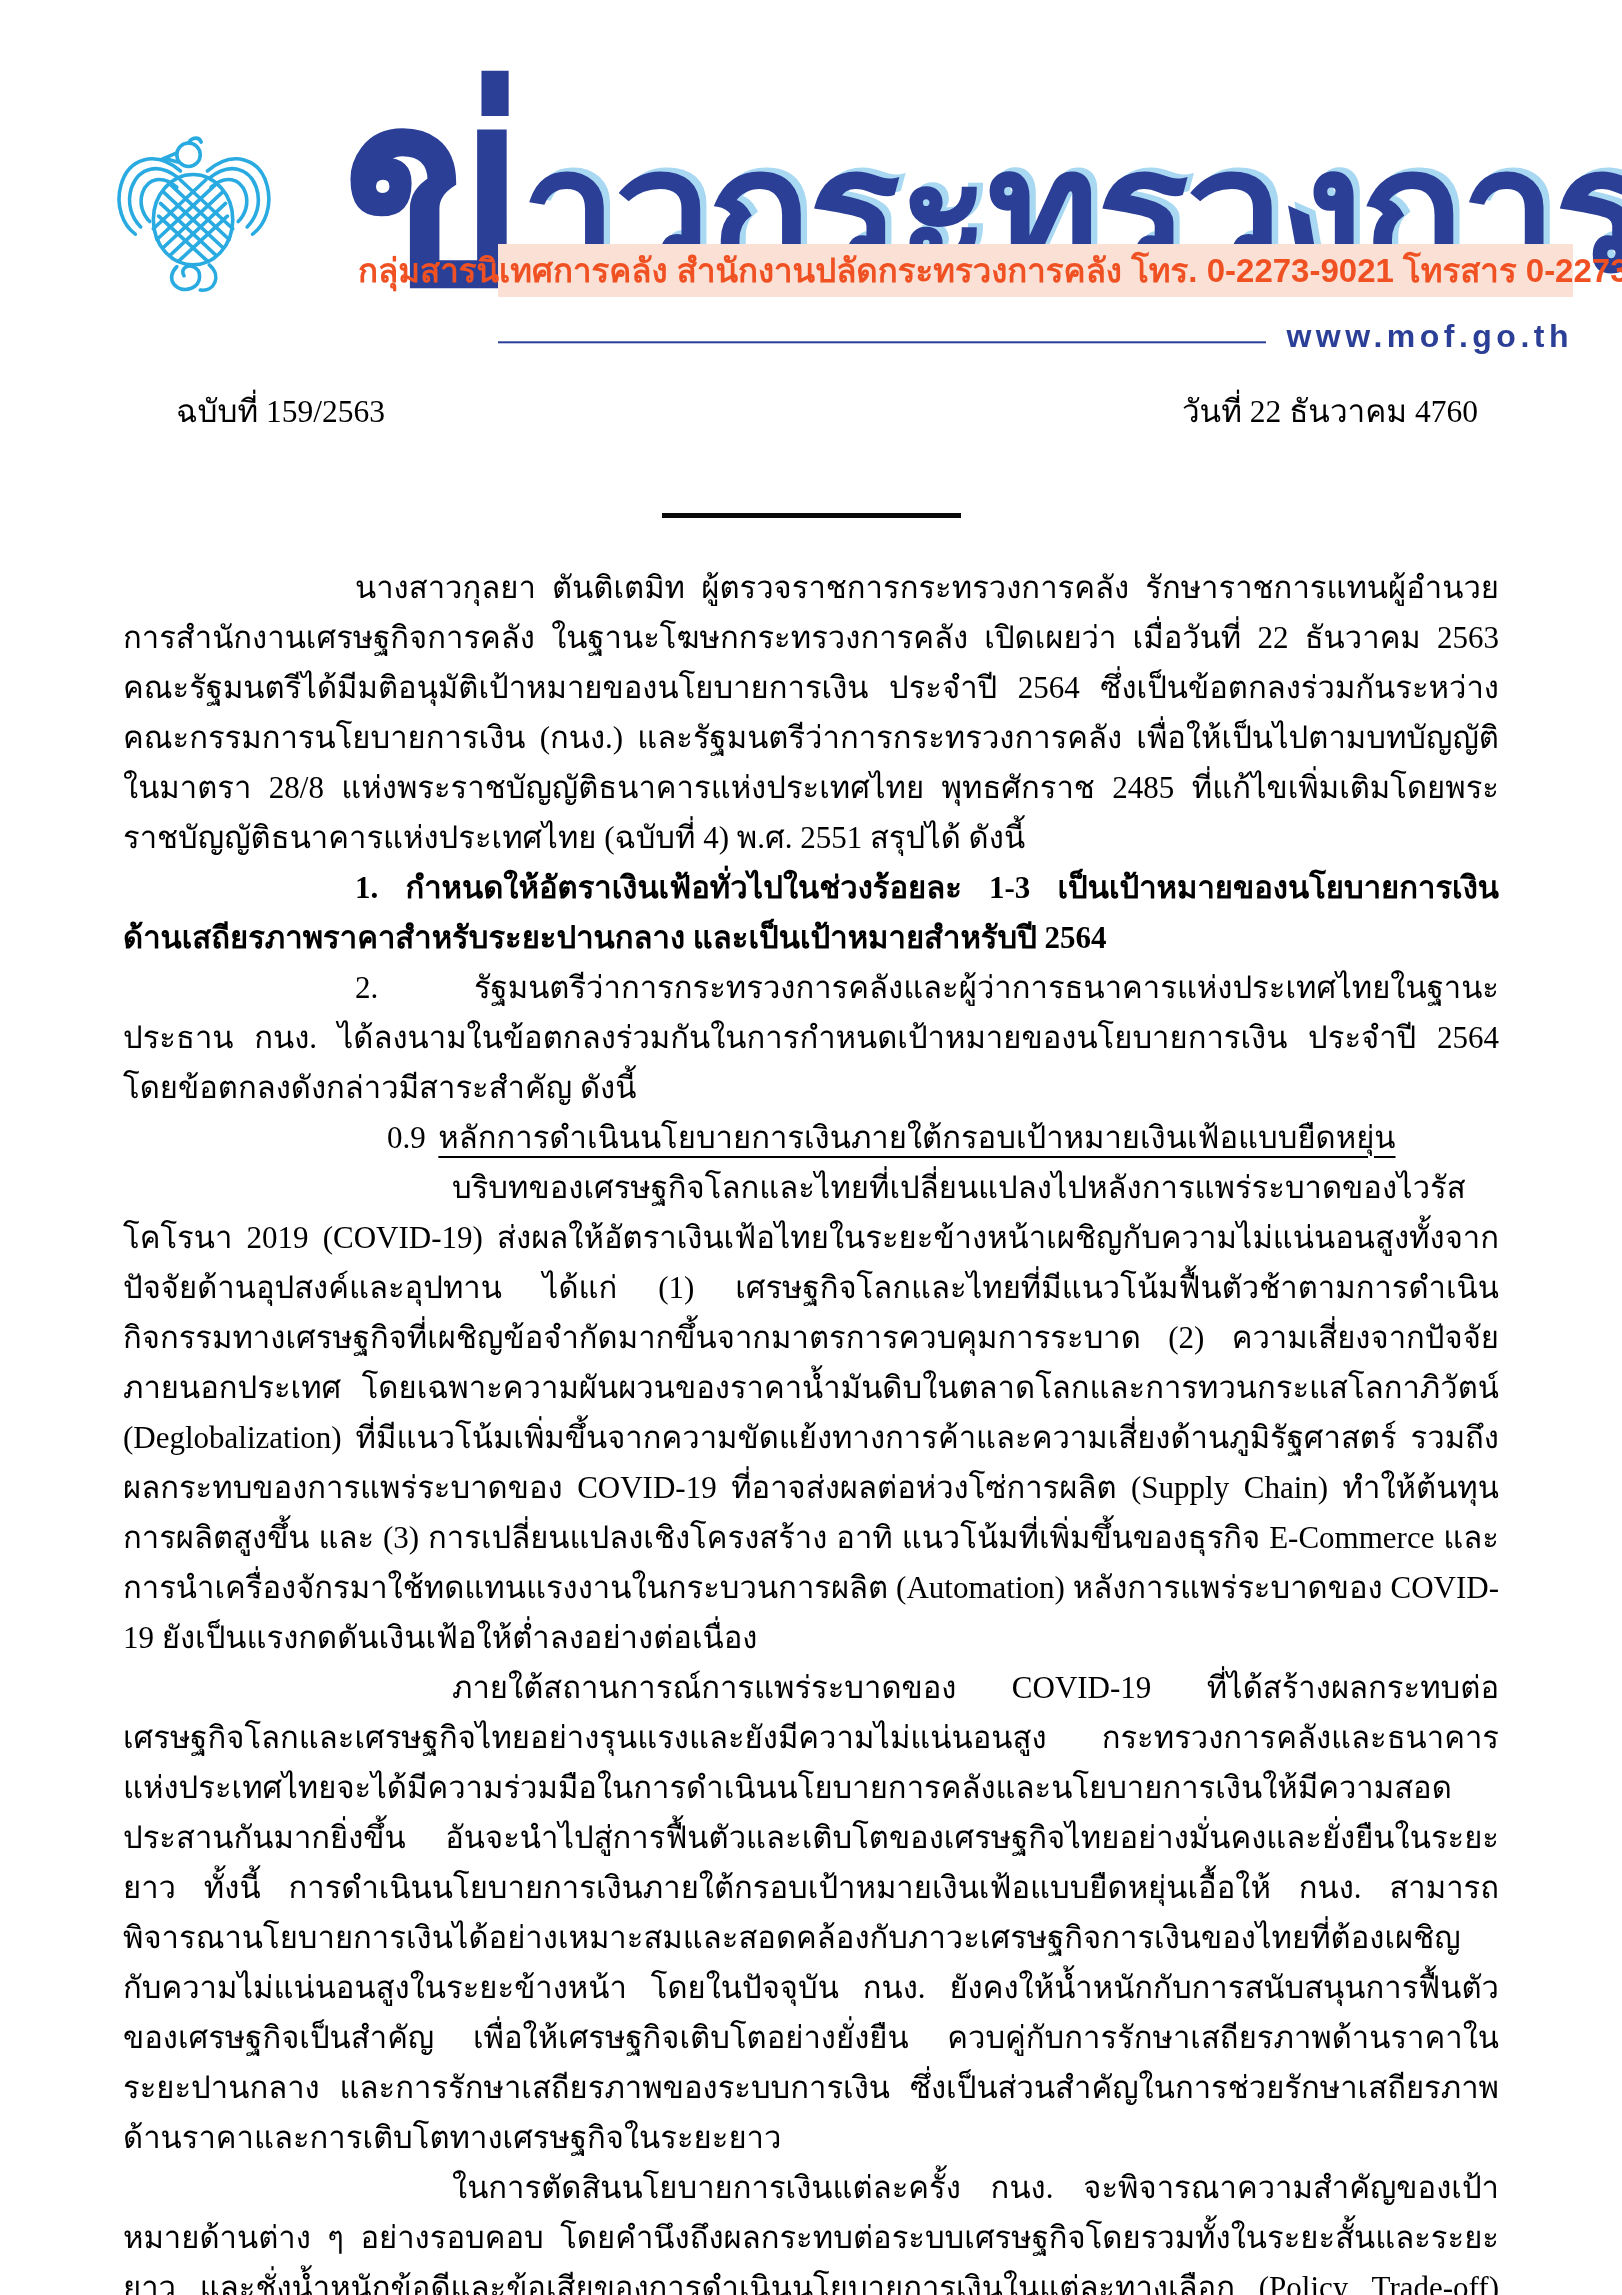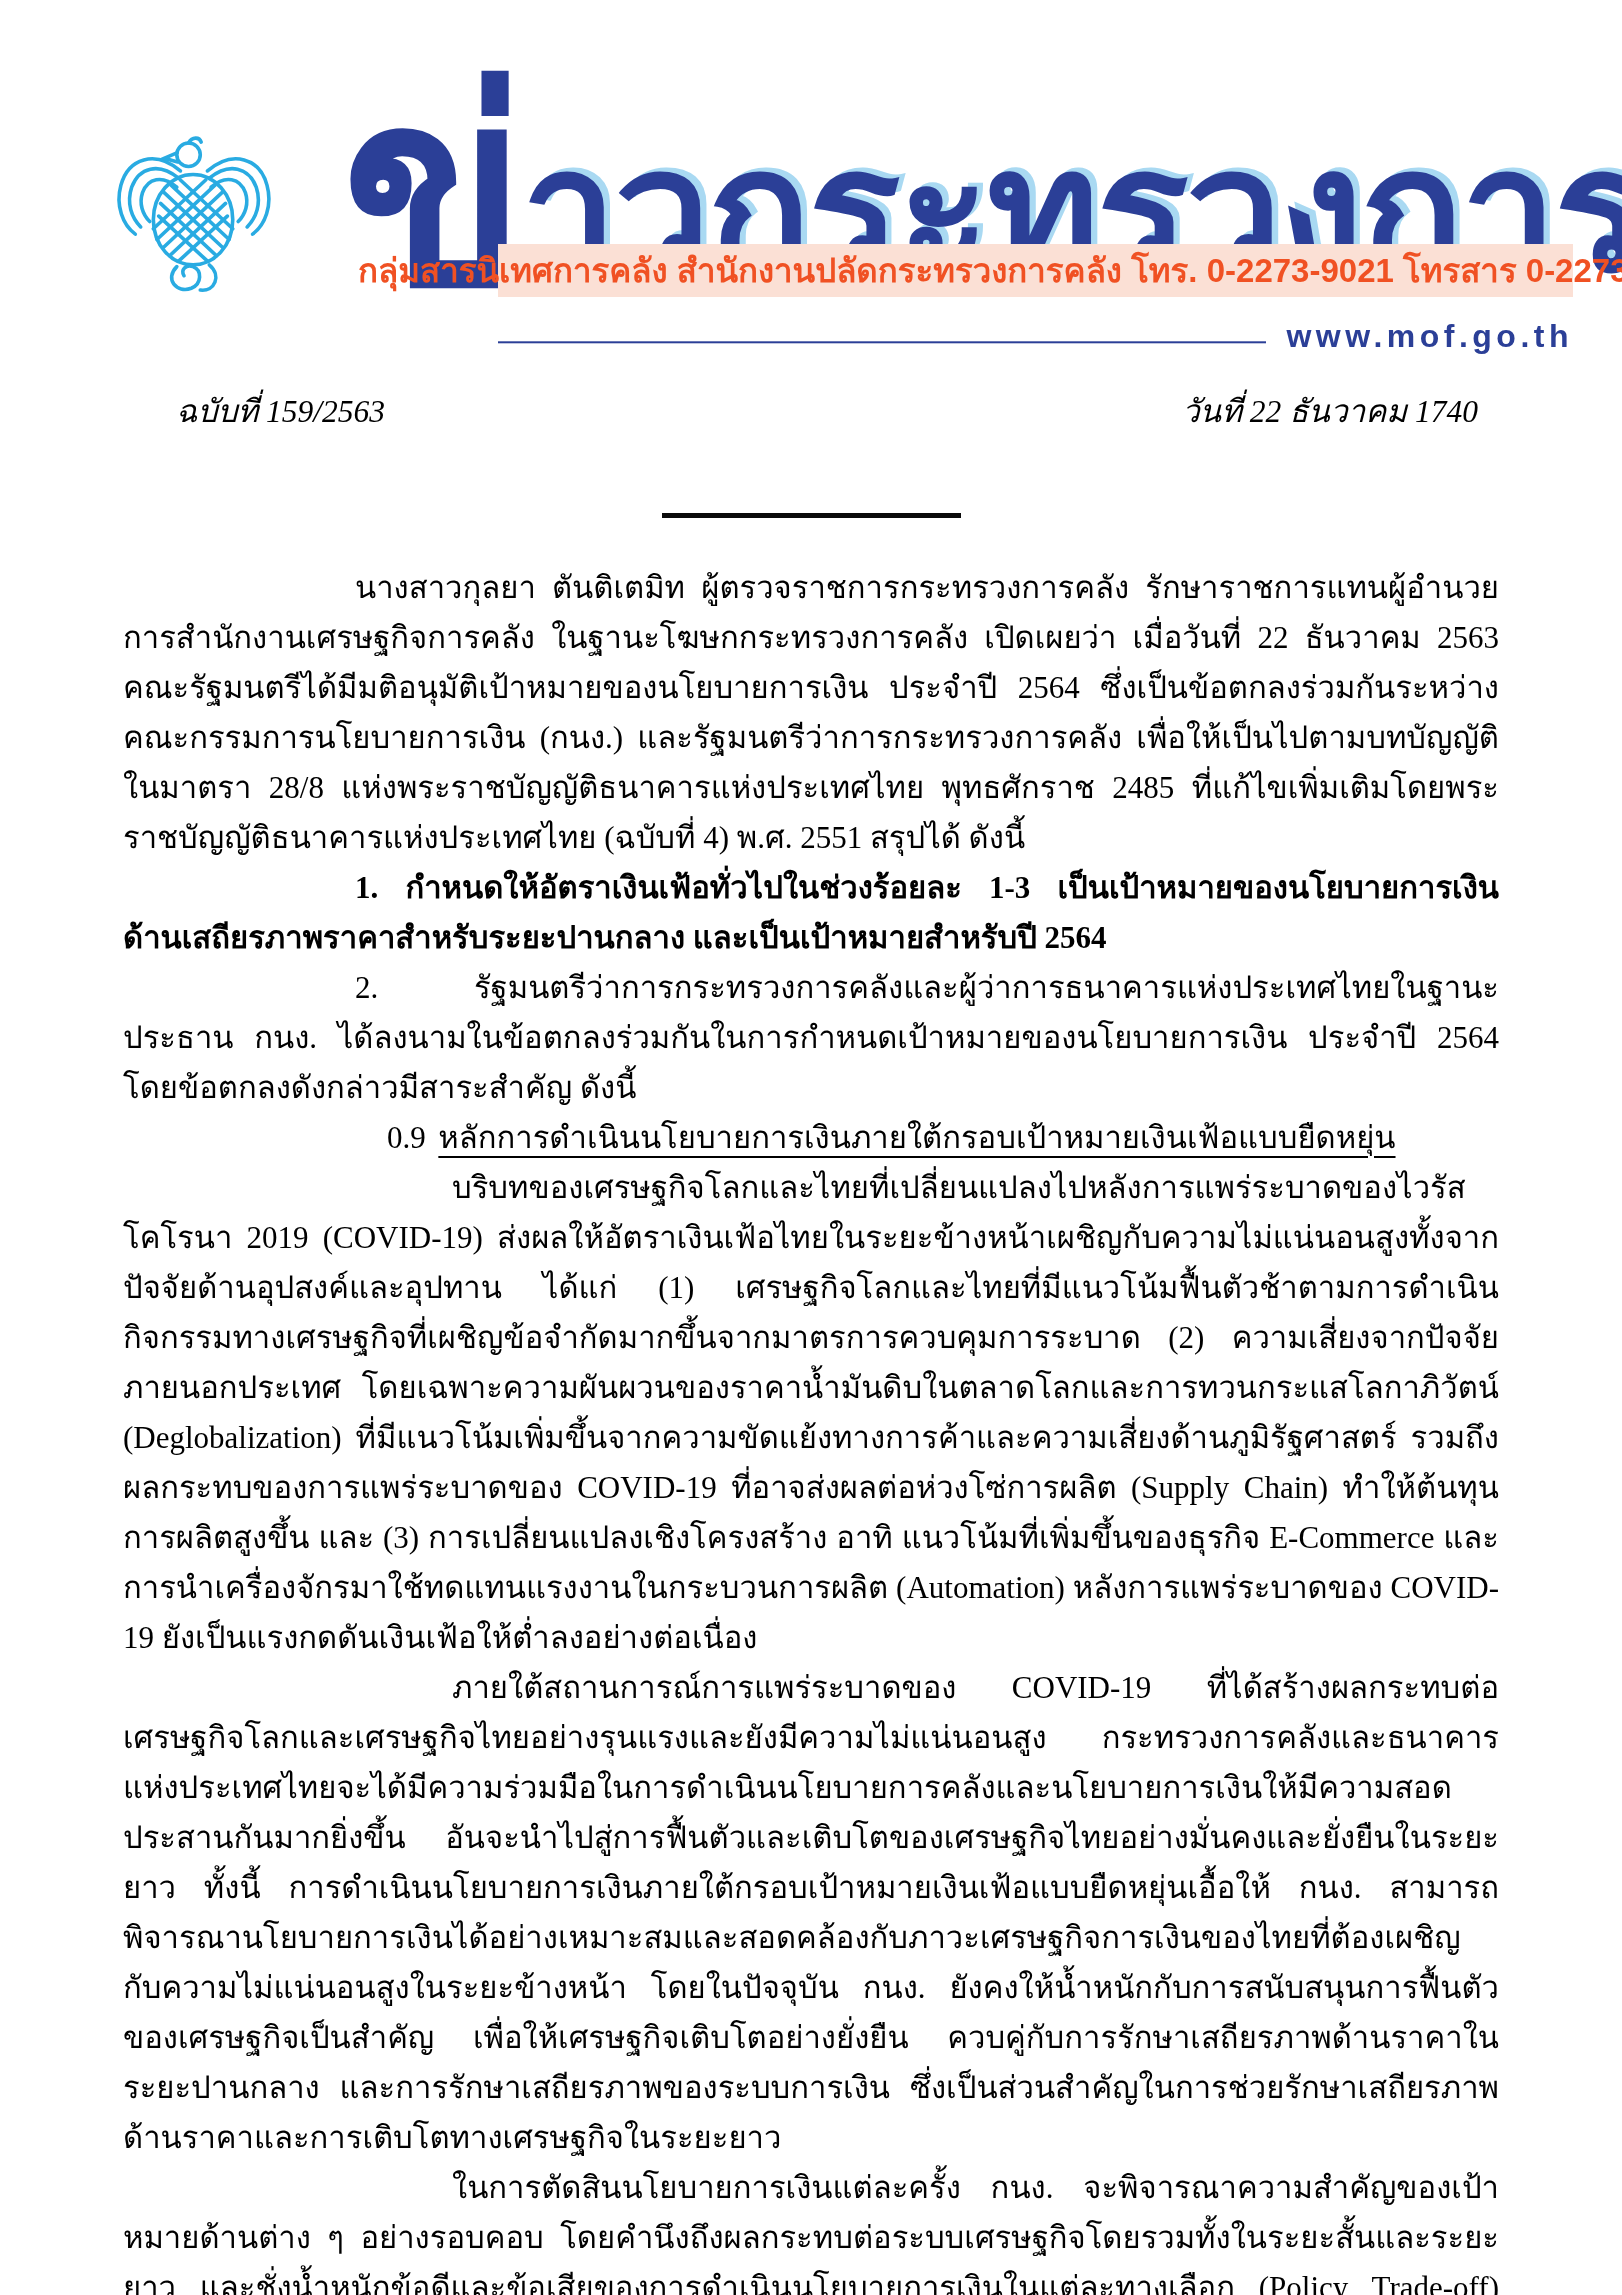--- a/index.html
+++ b/index.html
@@ -62,21 +62,21 @@
     color:#2B3F97; font-weight:bold;
     font-size:32px; letter-spacing:4.5px; white-space:nowrap;
   }
 
   
   .meta {
     position:absolute; left:0; top:389px;
     width:1602px;
     display:flex; justify-content:space-between;
     padding:0 124px 0 176px;
-    font-size:31.5px; line-height:45px;font-style:italic;
+    font-size:31.5px; line-height:45px;
   }
 
   
   .content {
     position:absolute; left:123px; top:484px;
     width:1376px;
   }
   .doc-title {
     text-align:center;
     font-size:33px; font-weight:bold; line-height:41px;
@@ -139,21 +139,21 @@
     <div class="tagline">กลุ่มสารนิเทศการคลัง สำนักงานปลัดกระทรวงการคลัง โทร. 0-2273-9021 โทรสาร 0-2273-9763</div>
 
     <div class="webrow">
       <div class="rule"></div>
       <span class="website">www.mof.go.th</span>
     </div>
   </div>
 
   <div class="meta">
     <span>ฉบับที่ 159/2563</span>
-    <span>วันที่ 22 ธันวาคม 1740</span>
+    <span>วันที่ 22 ธันวาคม 4760</span>
   </div>
 
   <div class="content">
     <div class="title-divider"></div>
     <div class="paras">
         <p class="para normal">นางสาวกุลยา ตันติเตมิท ผู้ตรวจราชการกระทรวงการคลัง รักษาราชการแทนผู้อำนวยการสำนักงานเศรษฐกิจการคลัง ในฐานะโฆษกกระทรวงการคลัง เปิดเผยว่า เมื่อวันที่ 22 ธันวาคม 2563 คณะรัฐมนตรีได้มีมติอนุมัติเป้าหมายของนโยบายการเงิน ประจำปี 2564 ซึ่งเป็นข้อตกลงร่วมกันระหว่างคณะกรรมการนโยบายการเงิน (กนง.) และรัฐมนตรีว่าการกระทรวงการคลัง เพื่อให้เป็นไปตามบทบัญญัติในมาตรา 28/8 แห่งพระราชบัญญัติธนาคารแห่งประเทศไทย พุทธศักราช 2485 ที่แก้ไขเพิ่มเติมโดยพระราชบัญญัติธนาคารแห่งประเทศไทย (ฉบับที่ 4) พ.ศ. 2551 สรุปได้ ดังนี้</p>
         <p class="para bold">1. กำหนดให้อัตราเงินเฟ้อทั่วไปในช่วงร้อยละ 1-3 เป็นเป้าหมายของนโยบายการเงินด้านเสถียรภาพราคาสำหรับระยะปานกลาง และเป็นเป้าหมายสำหรับปี 2564</p>
         <p class="para normal">2. รัฐมนตรีว่าการกระทรวงการคลังและผู้ว่าการธนาคารแห่งประเทศไทยในฐานะประธาน กนง. ได้ลงนามในข้อตกลงร่วมกันในการกำหนดเป้าหมายของนโยบายการเงิน ประจำปี 2564 โดยข้อตกลงดังกล่าวมีสาระสำคัญ ดังนี้</p>
         <p class="para heading"><span class="num">0.9</span><span class="u">หลักการดำเนินนโยบายการเงินภายใต้กรอบเป้าหมายเงินเฟ้อแบบยืดหยุ่น</span></p>
         <p class="para sub">บริบทของเศรษฐกิจโลกและไทยที่เปลี่ยนแปลงไปหลังการแพร่ระบาดของไวรัสโคโรนา 2019 (COVID-19) ส่งผลให้อัตราเงินเฟ้อไทยในระยะข้างหน้าเผชิญกับความไม่แน่นอนสูงทั้งจากปัจจัยด้านอุปสงค์และอุปทาน ได้แก่ (1) เศรษฐกิจโลกและไทยที่มีแนวโน้มฟื้นตัวช้าตามการดำเนินกิจกรรมทางเศรษฐกิจที่เผชิญข้อจำกัดมากขึ้นจากมาตรการควบคุมการระบาด (2) ความเสี่ยงจากปัจจัยภายนอกประเทศ โดยเฉพาะความผันผวนของราคาน้ำมันดิบในตลาดโลกและการทวนกระแสโลกาภิวัตน์ (Deglobalization) ที่มีแนวโน้มเพิ่มขึ้นจากความขัดแย้งทางการค้าและความเสี่ยงด้านภูมิรัฐศาสตร์ รวมถึงผลกระทบของการแพร่ระบาดของ COVID-19 ที่อาจส่งผลต่อห่วงโซ่การผลิต (Supply Chain) ทำให้ต้นทุนการผลิตสูงขึ้น และ (3) การเปลี่ยนแปลงเชิงโครงสร้าง อาทิ แนวโน้มที่เพิ่มขึ้นของธุรกิจ E-Commerce และการนำเครื่องจักรมาใช้ทดแทนแรงงานในกระบวนการผลิต (Automation) หลังการแพร่ระบาดของ COVID-19 ยังเป็นแรงกดดันเงินเฟ้อให้ต่ำลงอย่างต่อเนื่อง</p>

